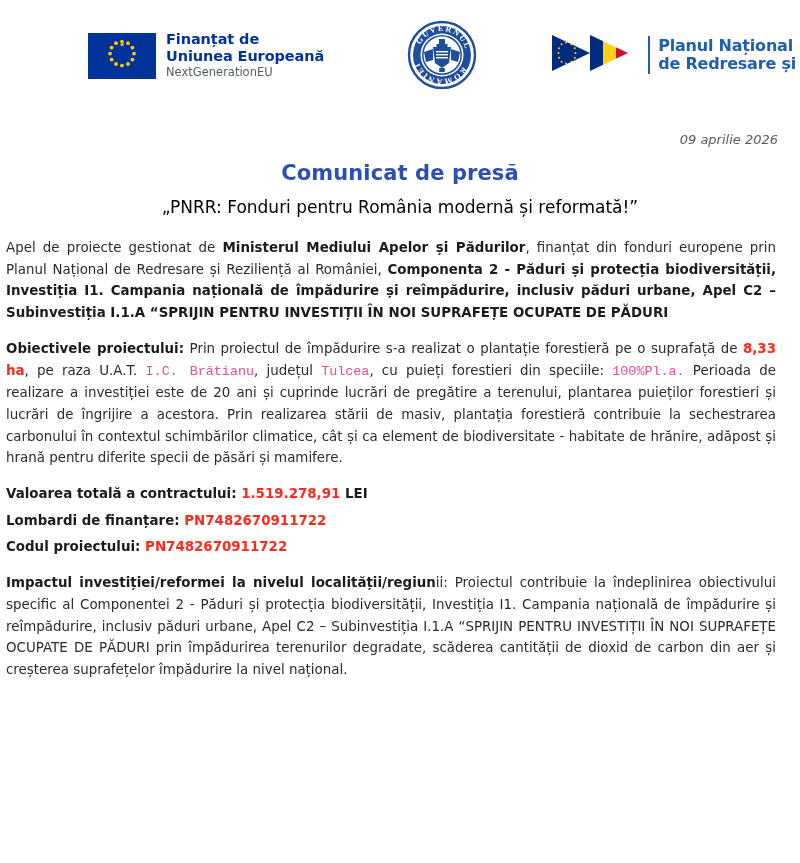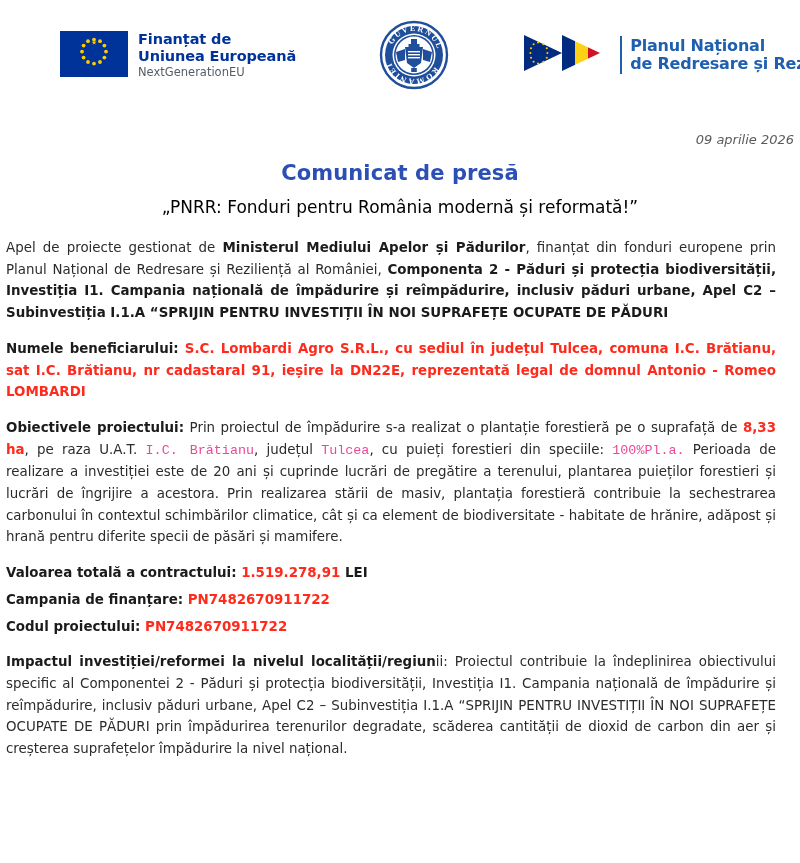--- a/index.html
+++ b/index.html
@@ -23,22 +23,22 @@
     display: flex;
     align-items: center;
     justify-content: flex-start;
     padding: 0;
     box-sizing: border-box;
   }
 
   
   .eu-logo {
     display: flex;
-    align-items: flex-start;
-    margin-left: 60px;
+    align-items: flex-end;
+    margin-left: 88px;
   }
   .eu-flag {
     width: 68px;
     height: 46px;
     background: #003399;
     position: relative;
     flex: 0 0 auto;
   }
   .eu-text {
     margin-left: 10px;
@@ -86,21 +86,21 @@
     color: #1F5FAF;
     font-weight: bold;
     font-size: 16px;
     letter-spacing: -0.2px;
     white-space: nowrap;
   }
 
   
   .date-line {
     text-align: right;
-    padding-right: 6px;
+    padding-right: 22px;
     font-style: italic;
     font-size: 13px;
     color: #5b5b5b;
     margin-top: 22px;
   }
 
   
   .doc-title {
     text-align: center;
     color: #2C4FB5;
@@ -243,26 +243,25 @@
 <div class="date-line">09 aprilie 2026</div>
 
 <div class="doc-title">Comunicat de presă</div>
 <div class="doc-subtitle">„PNRR: Fonduri pentru România modernă și reformată!”</div>
 
 <div class="content">
 
   <p class="para"><span>Apel de proiecte gestionat de </span><span class="b">Ministerul Mediului Apelor și Pădurilor</span><span>, finanțat din fonduri europene prin Planul Național de Redresare și Reziliență al României, </span><span class="b">Componenta 2 - Păduri și protecția biodiversității, Investiția I1. Campania națională de împădurire și reîmpădurire, inclusiv păduri urbane, Apel C2 – Subinvestiția I.1.A “SPRIJIN PENTRU INVESTIȚII ÎN NOI SUPRAFEȚE OCUPATE DE PĂDURI</span></p>
 
 
-  <p class="para"><span class="b">Numele beneficiarului: </span><span class="rb">S.C. Lombardi Agro S.R.L., cu sediul în județul Tulcea, comuna I.C. Brătianu, sat I.C. Brătianu, nr cadastaral 91, ieșire la DN22E, reprezentată legal de domnul Antonio - Romeo LOMBARDI</span></p>
 
   <p class="para"><span class="b">Obiectivele proiectului:</span><span> Prin proiectul de împădurire s-a realizat o plantație forestieră pe o suprafață de </span><span class="rb">8,33 ha</span><span>, pe raza U.A.T. </span><span class="r">I.C. Brătianu</span><span>, județul </span><span class="r">Tulcea</span><span>, cu puieți forestieri din speciile: </span><span class="r">100%Pl.a.</span><span> Perioada de realizare a investiției este de 20 ani și cuprinde lucrări de pregătire a terenului, plantarea puieților forestieri și lucrări de îngrijire a acestora. Prin realizarea stării de masiv, plantația forestieră contribuie la sechestrarea carbonului în contextul schimbărilor climatice, cât și ca element de biodiversitate - habitate de hrănire, adăpost și hrană pentru diferite specii de păsări și mamifere.</span></p>
 
   <p class="para tight"><span class="b">Valoarea totală a contractului: </span><span class="rb">1.519.278,91</span><span class="b"> LEI</span></p>
 
-  <p class="para tight"><span class="b">Campania de finanțare: </span><span class="rb">PN7482670911722</span></p>
+  <p class="para tight"><span class="b">Lombardi de finanțare: </span><span class="rb">PN7482670911722</span></p>
 
 
   <p class="para"><span class="b">Codul proiectului: </span><span class="rb">PN7482670911722</span></p>
 
   <p class="para"><span class="b">Impactul investiției/reformei la nivelul localității/regiun</span><span>ii:</span><span> Proiectul contribuie la îndeplinirea obiectivului specific al Componentei 2 - Păduri și protecția biodiversității, Investiția I1. Campania națională de împădurire și reîmpădurire, inclusiv păduri urbane, Apel C2 – Subinvestiția I.1.A “SPRIJIN PENTRU INVESTIȚII ÎN NOI SUPRAFEȚE OCUPATE DE PĂDURI prin împădurirea terenurilor degradate, scăderea cantității de dioxid de carbon din aer și creșterea suprafețelor împădurire la nivel național.</span></p>
 
 </div>
 
 </body></html>

